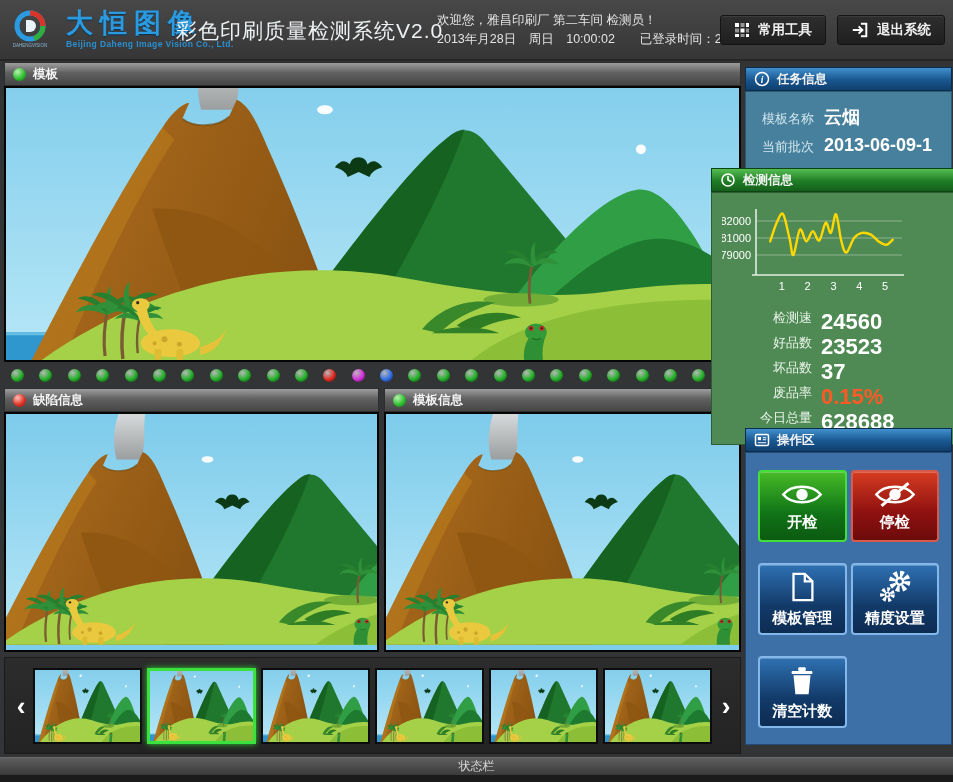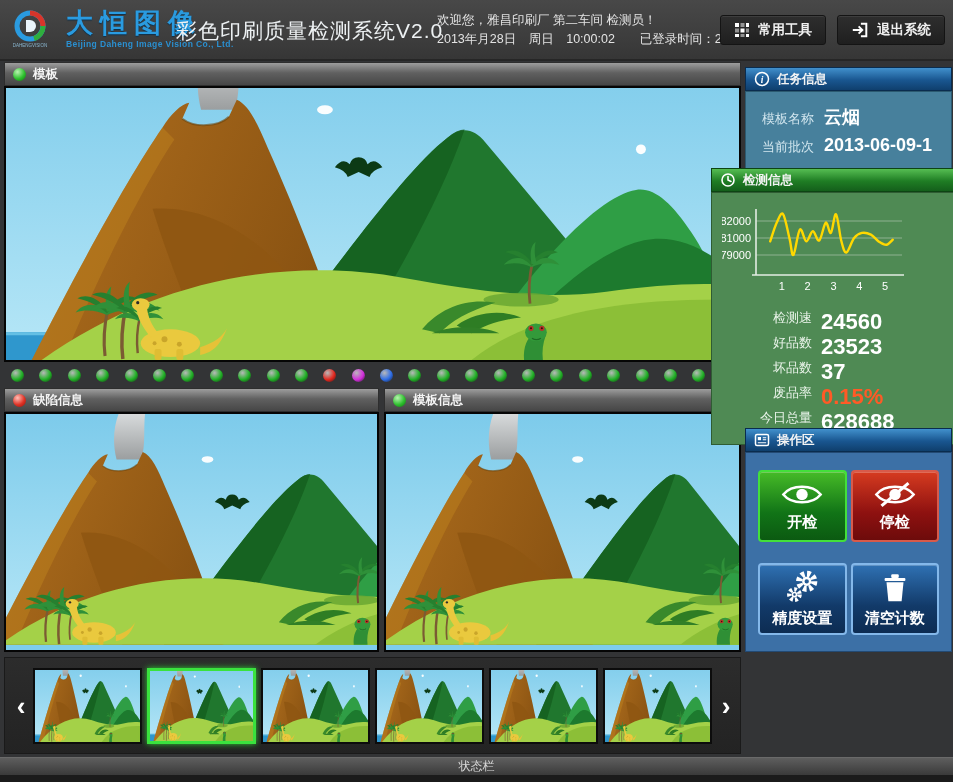--- a/index.html
+++ b/index.html
@@ -421,20 +421,27 @@
     <div class="op-btn op-red">
       <svg width="42" height="27" viewBox="0 0 40 26">
         <path d="M2,13 C10,3 30,3 38,13 C30,23 10,23 2,13 Z" stroke="#fff" stroke-width="2.4" fill="none"></path>
         <circle cx="20" cy="13" r="5.5" fill="#fff"></circle>
         <line x1="7" y1="24" x2="33" y2="2" stroke="#fff" stroke-width="3"></line>
       </svg>
       <span>停检</span>
     </div>
     <div class="op-btn op-blue">
       <svg width="34" height="34" viewBox="0 0 36 36">
+        <path d="M9,4 H21 L29,12 V32 H9 Z" stroke="#fff" stroke-width="2.4" fill="none"></path>
+        <path d="M21,4 L21,12 H29" stroke="#fff" stroke-width="2.4" fill="none"></path>
+      </svg>
+      <span>模板管理</span>
+    </div>
+    <div class="op-btn op-blue">
+      <svg width="34" height="34" viewBox="0 0 36 36">
         <g stroke="#fff" fill="none">
           <circle cx="23" cy="12" r="8" stroke-width="6.5" stroke-dasharray="3.6 2.7"></circle>
           <circle cx="23" cy="12" r="3.6" stroke-width="2.6"></circle>
           <circle cx="10" cy="26" r="5.5" stroke-width="4.6" stroke-dasharray="2.8 2.2"></circle>
           <circle cx="10" cy="26" r="2.2" stroke-width="1.8"></circle>
         </g>
       </svg>
       <span>精度设置</span>
     </div>
     <div class="op-btn op-blue">

